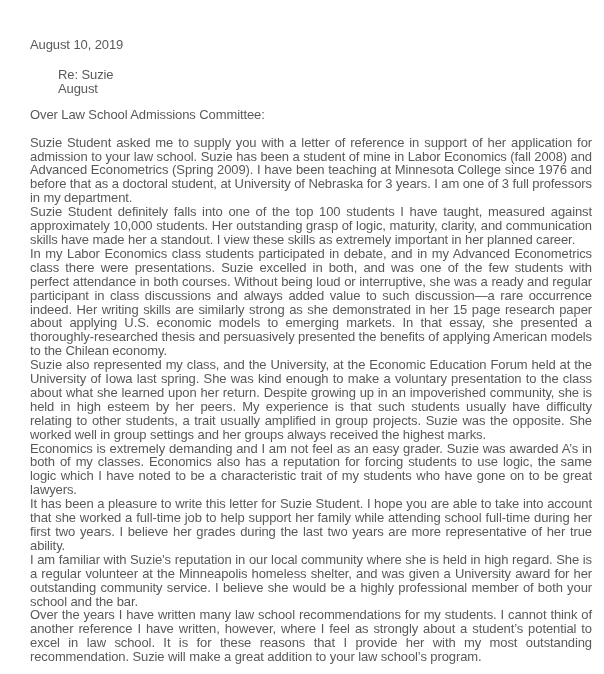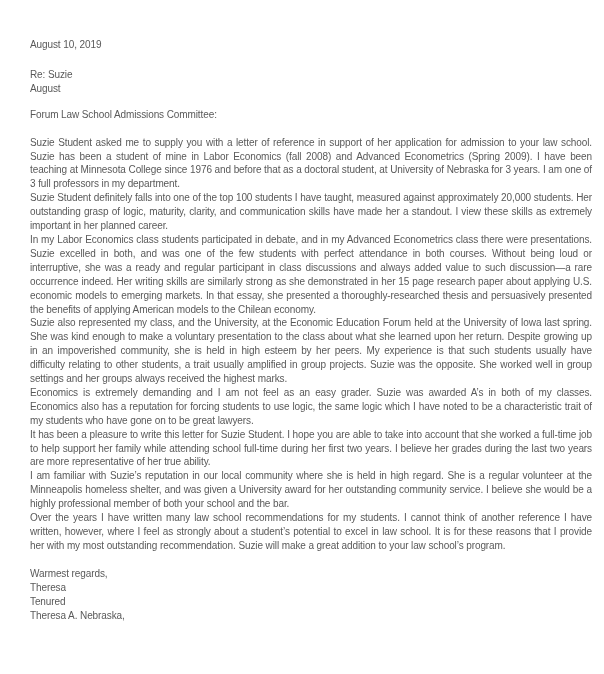--- a/index.html
+++ b/index.html
@@ -8,29 +8,30 @@
     height: 674px;
     background: #ffffff;
     font-family: "Liberation Sans", "DejaVu Sans", sans-serif;
     overflow: hidden;
   }
   .page {
     width: 604px;
     height: 674px;
     padding: 38px 12px 0 30px;
     color: #595959;
-    font-size: 10px;
+    font-size: 13px;
     line-height: 13.9px;
     letter-spacing: -0.1px;
   }
   .date {
     margin-bottom: 16px;
   }
   .re-block {
     margin-bottom: 12px;
+    margin-left: 28px;
   }
   .salutation {
     margin-bottom: 14px;
   }
   .body-block p {
     text-align: justify;
     text-justify: inter-word;
   }
   .closing {
     margin-top: 14px;
@@ -41,25 +42,25 @@
 
 <div class="page" style="color: rgb(89, 89, 89);">
 
   <p class="date">August 10, 2019</p>
 
   <div class="re-block">
     <p>Re: Suzie</p>
     <p>August</p>
   </div>
 
-  <p class="salutation">Forum Law School Admissions Committee:</p>
+  <p class="salutation">Over Law School Admissions Committee:</p>
 
   <div class="body-block">
     <p>Suzie Student asked me to supply you with a letter of reference in support of her application for admission to your law school. Suzie has been a student of mine in Labor Economics (fall 2008) and Advanced Econometrics (Spring 2009). I have been teaching at Minnesota College since 1976 and before that as a doctoral student, at University of Nebraska for 3 years. I am one of 3 full professors in my department.</p>
-    <p>Suzie Student definitely falls into one of the top 100 students I have taught, measured against approximately 20,000 students. Her outstanding grasp of logic, maturity, clarity, and communication skills have made her a standout. I view these skills as extremely important in her planned career.</p>
+    <p>Suzie Student definitely falls into one of the top 100 students I have taught, measured against approximately 10,000 students. Her outstanding grasp of logic, maturity, clarity, and communication skills have made her a standout. I view these skills as extremely important in her planned career.</p>
     <p>In my Labor Economics class students participated in debate, and in my Advanced Econometrics class there were presentations. Suzie excelled in both, and was one of the few students with perfect attendance in both courses. Without being loud or interruptive, she was a ready and regular participant in class discussions and always added value to such discussion—a rare occurrence indeed. Her writing skills are similarly strong as she demonstrated in her 15 page research paper about applying U.S. economic models to emerging markets. In that essay, she presented a thoroughly-researched thesis and persuasively presented the benefits of applying American models to the Chilean economy.</p>
     <p>Suzie also represented my class, and the University, at the Economic Education Forum held at the University of Iowa last spring. She was kind enough to make a voluntary presentation to the class about what she learned upon her return. Despite growing up in an impoverished community, she is held in high esteem by her peers. My experience is that such students usually have difficulty relating to other students, a trait usually amplified in group projects. Suzie was the opposite. She worked well in group settings and her groups always received the highest marks.</p>
     <p>Economics is extremely demanding and I am not feel as an easy grader. Suzie was awarded A’s in both of my classes. Economics also has a reputation for forcing students to use logic, the same logic which I have noted to be a characteristic trait of my students who have gone on to be great lawyers.</p>
     <p>It has been a pleasure to write this letter for Suzie Student. I hope you are able to take into account that she worked a full-time job to help support her family while attending school full-time during her first two years. I believe her grades during the last two years are more representative of her true ability.</p>
     <p>I am familiar with Suzie’s reputation in our local community where she is held in high regard. She is a regular volunteer at the Minneapolis homeless shelter, and was given a University award for her outstanding community service. I believe she would be a highly professional member of both your school and the bar.</p>
     <p>Over the years I have written many law school recommendations for my students. I cannot think of another reference I have written, however, where I feel as strongly about a student’s potential to excel in law school. It is for these reasons that I provide her with my most outstanding recommendation. Suzie will make a great addition to your law school’s program.</p>
   </div>
 
   <p class="closing">Warmest regards,</p>
 

